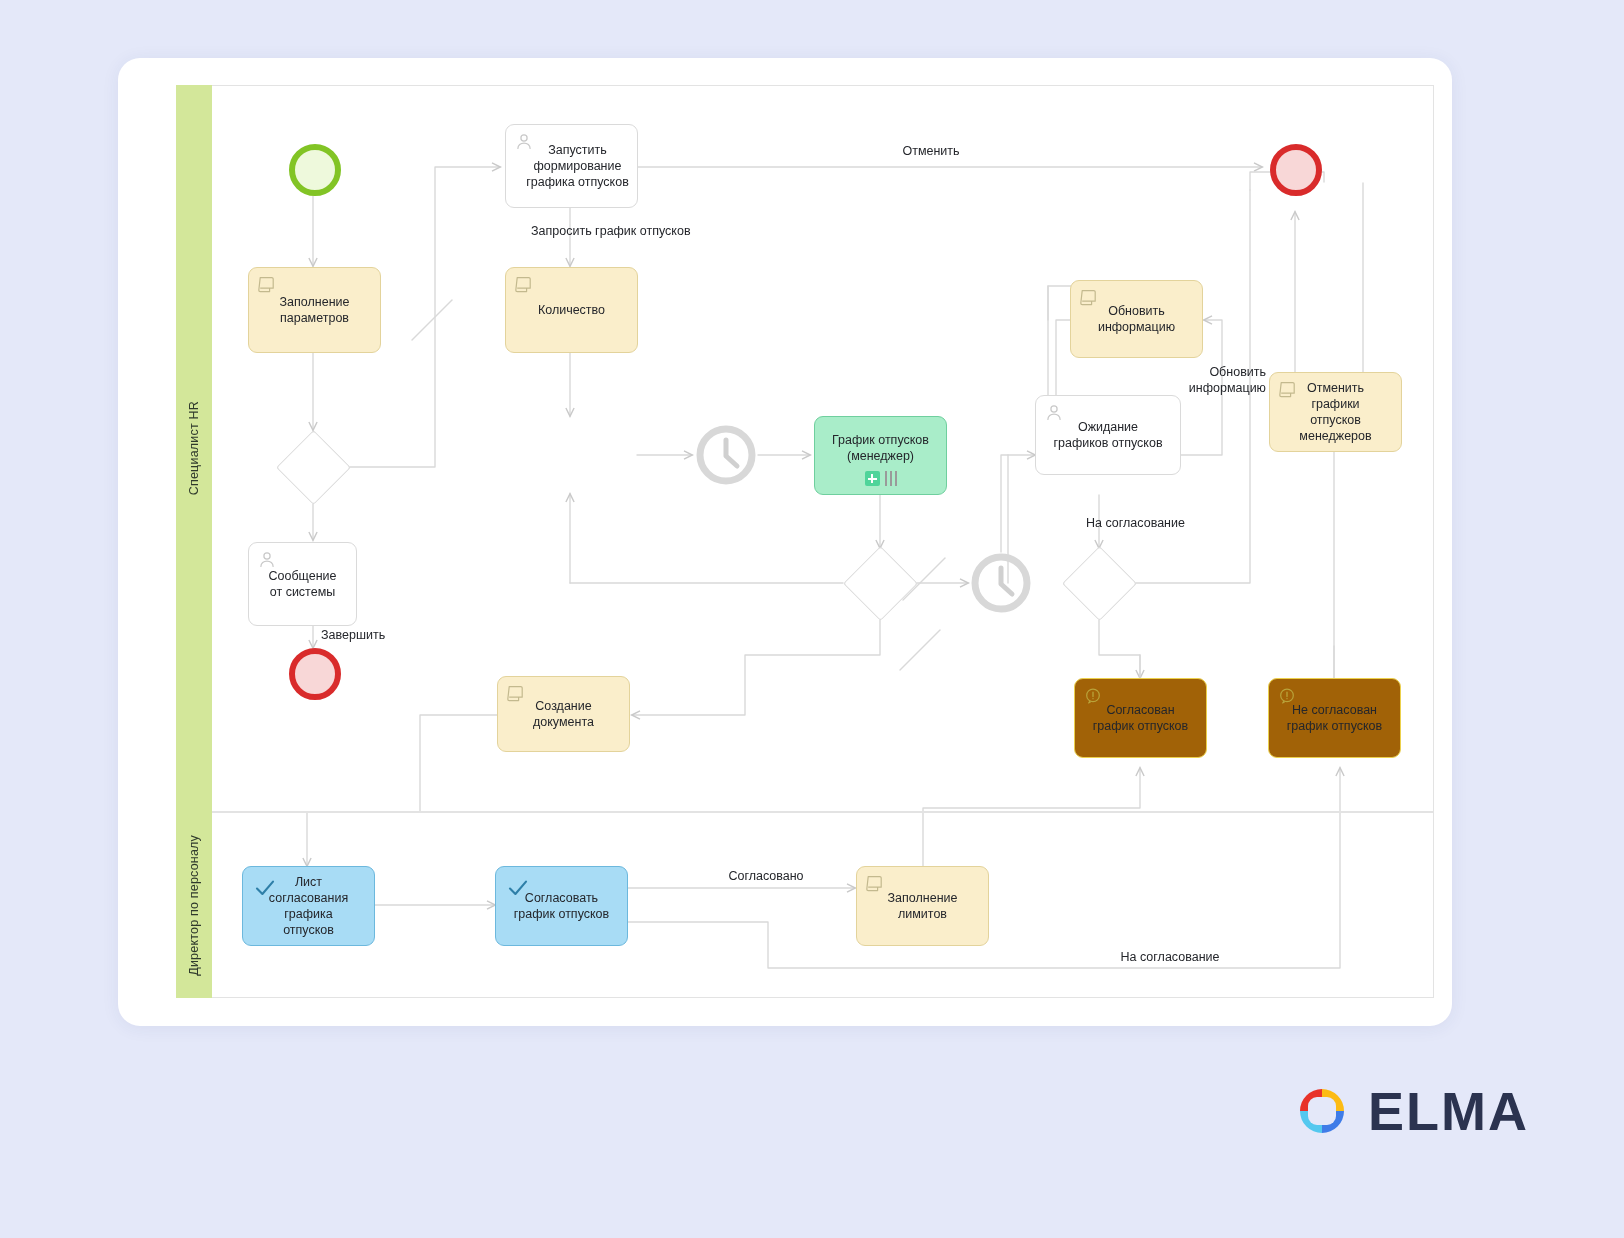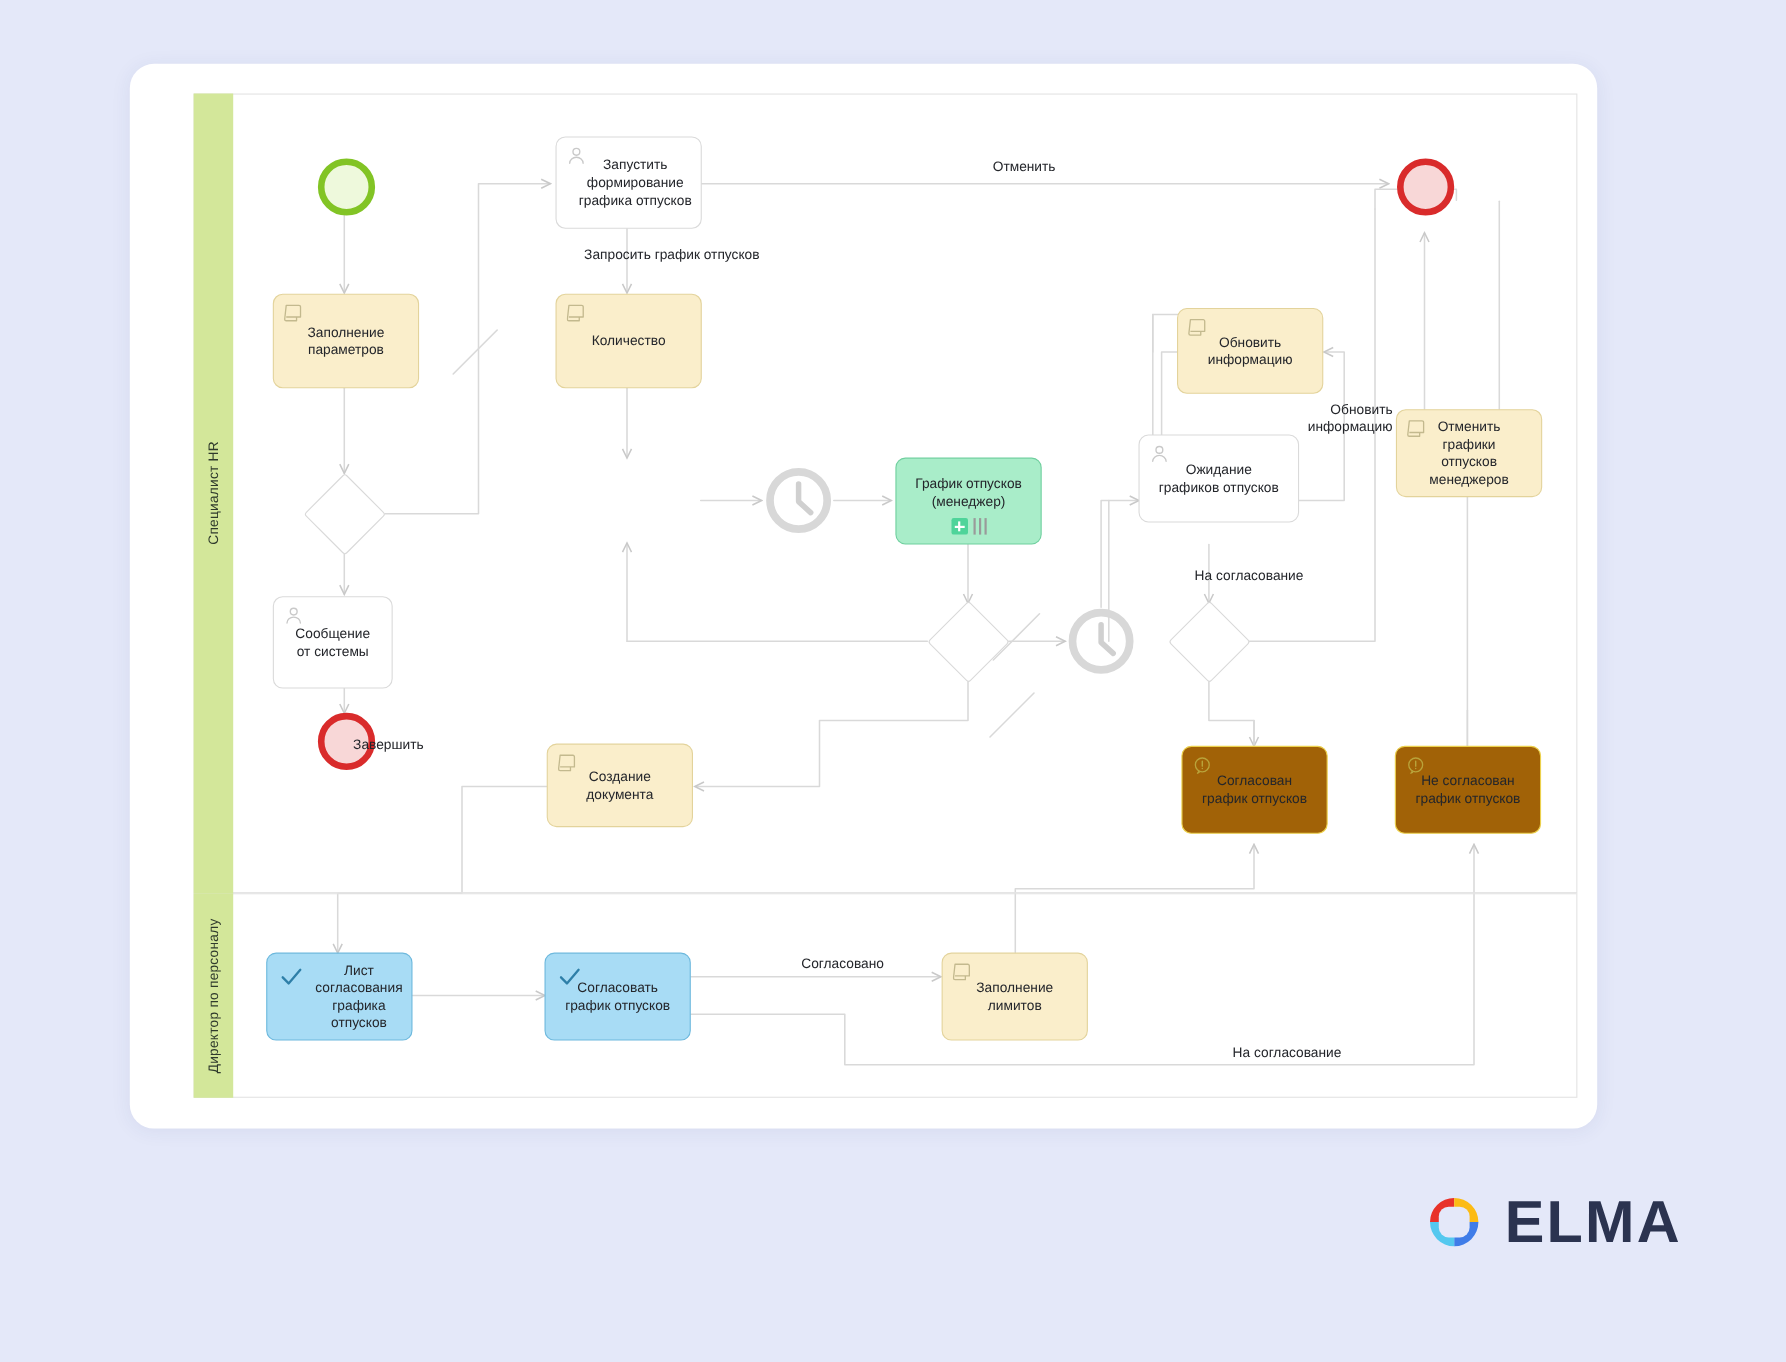--- a/index.html
+++ b/index.html
@@ -415,21 +415,21 @@
         <svg viewBox="0 0 18 18">
             <circle cx="9" cy="8.4" r="6.3" fill="none" stroke="#b9a33a" stroke-width="1.2"></circle>
             <path d="M9,5.1 v4.4 M9,11.6 v0.1" stroke="#b9a33a" stroke-width="1.3" stroke-linecap="round"></path>
             <path d="M6.2,13.6 L4.6,16 L6.6,15.1" fill="none" stroke="#b9a33a" stroke-width="1.1" stroke-linejoin="round"></path>
           </svg>
       </span>
       <span class="label">Не согласован
 график отпусков</span>
     </div>
 
-    <div class="node t-check" style="left:124px; top:808px; width:133px; height:80px;justify-content:flex-end;">
+    <div class="node t-check" style="left:124px; top:808px; width:133px; height:80px;">
       <span class="nicon" style="left:11px; top:10px; width:22px; height:22px;">
         <svg viewBox="0 0 22 22">
             <path d="M3,11.5 L8.4,17 L19,4.6" fill="none" stroke="#2e7fa8" stroke-width="2.1" stroke-linecap="round" stroke-linejoin="round"></path>
           </svg>
       </span>
       <span class="label">Лист
 согласования
 графика
 отпусков</span>
     </div>
@@ -451,21 +451,21 @@
           </svg>
       </span>
       <span class="label">Заполнение
 лимитов</span>
     </div>
 
     <div class="edge-label" style="left:753px; top:86px; width:120px;">Отменить</div>
 
     <div class="edge-label" style="left:413px; top:166px; width:230px; text-align:left;">Запросить график отпусков</div>
 
-    <div class="edge-label" style="left:203px; top:570px; width:110px; text-align:left;margin-top:42px;">Завершить</div>
+    <div class="edge-label" style="left:203px; top:570px; width:110px; text-align:left;">Завершить</div>
 
     <div class="edge-label" style="left:1018px; top:307px; width:130px; text-align:right;">Обновить
 информацию</div>
 
     <div class="edge-label" style="left:968px; top:458px; width:160px; text-align:left;">На согласование</div>
 
     <div class="edge-label" style="left:578px; top:811px; width:140px;">Согласовано</div>
 
     <div class="edge-label" style="left:962px; top:892px; width:180px;">На согласование</div>
 

